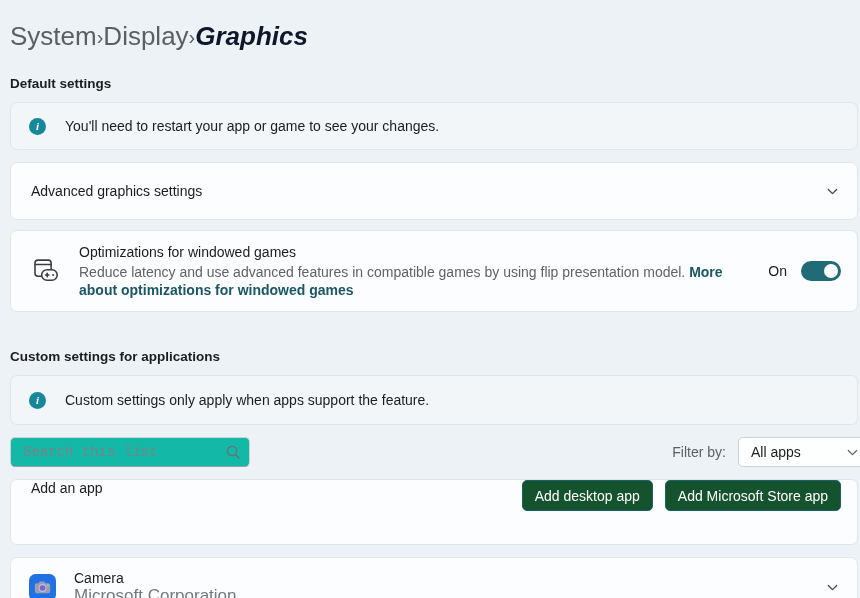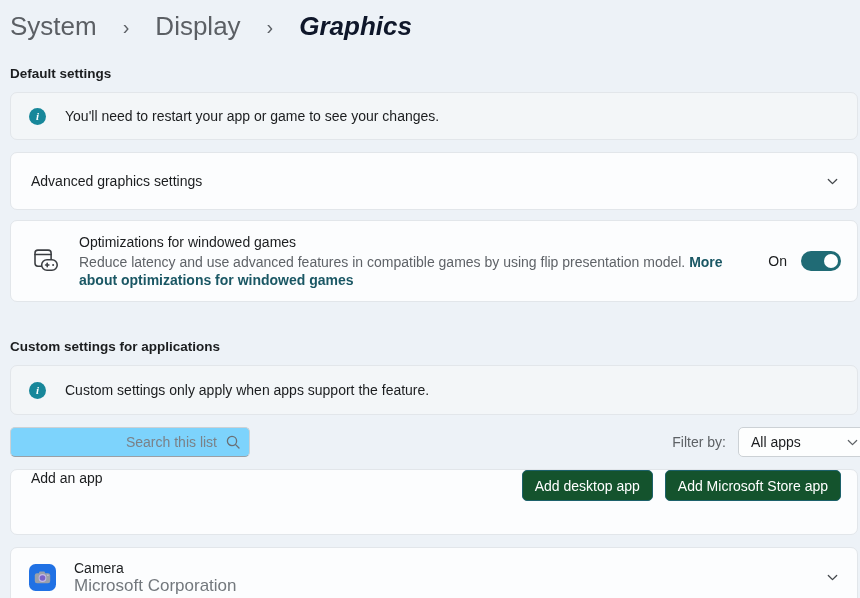--- a/index.html
+++ b/index.html
@@ -6,21 +6,21 @@
   body {
     width:860px; height:598px; overflow:hidden;
     background:#edf2f7;
     font-family:"Liberation Sans", sans-serif;
     color:#1b1d1f;
     font-size:14px;
   }
   .page { padding:0 2px 0 10px; }
 
   
-  .breadcrumb { display:flex; align-items:center; gap:26px; padding-top:6px; height:40px; }
+  .breadcrumb { display:flex; align-items:center; gap:0; padding-top:16px; height:40px; }
   .crumb { font-size:26px; color:#5b5f64; cursor:pointer; }
   .crumb.current { color:#0f172a; font-weight:600;font-style:italic; }
   .crumb-sep { color:#5b5f64; font-size:20px; padding-top:2px; }
 
   .section-label { font-weight:700; font-size:13.5px; margin-top:20px; height:17px; }
   .section-label.second { margin-top:37px; }
 
   
   .banner, .card {
     box-sizing:border-box; border:1px solid #e2e6ea; border-radius:7px;
@@ -60,22 +60,22 @@
   }
 
   
   .list-controls { margin-top:12px; display:flex; align-items:center; justify-content:space-between; height:30px; }
   .searchbox {
     position:relative; width:240px; height:30px; box-sizing:border-box;
   }
   .searchbox input {
     width:100%; height:100%; box-sizing:border-box;
     border:1px solid #ccd1d5; border-bottom-color:#9aa0a6; border-radius:5px;
-    background:#7dd3fc; padding:0 32px 0 12px; font-size:14px; color:#1b1d1f;
-    font-family:Liberation Sans, sans-serif; outline:none;text-align:right;
+    background:#14b8a6; padding:0 32px 0 12px; font-size:14px; color:#1b1d1f;
+    font-family:Liberation Mono, monospace; outline:none;
   }
   .searchbox input::placeholder { color:#7b8187; }
   .search-glyph { position:absolute; right:9px; top:7px; }
 
   .filter-group { display:flex; align-items:center; gap:12px; }
   .filter-label { color:#5d6165; }
   .dropdown {
     box-sizing:border-box; width:132px; height:30px; margin-right:-12px;
     background:#fdfefe; border:1px solid #ccd1d5; border-radius:5px;
     display:flex; align-items:center; justify-content:space-between;

